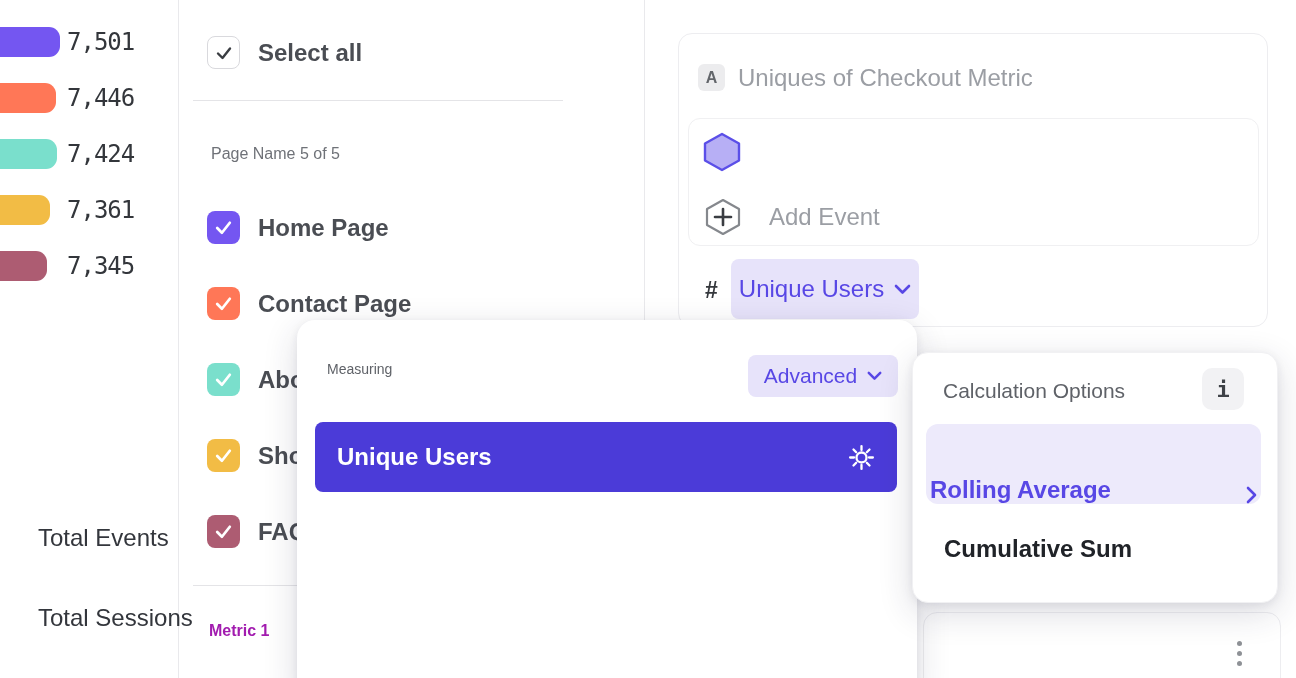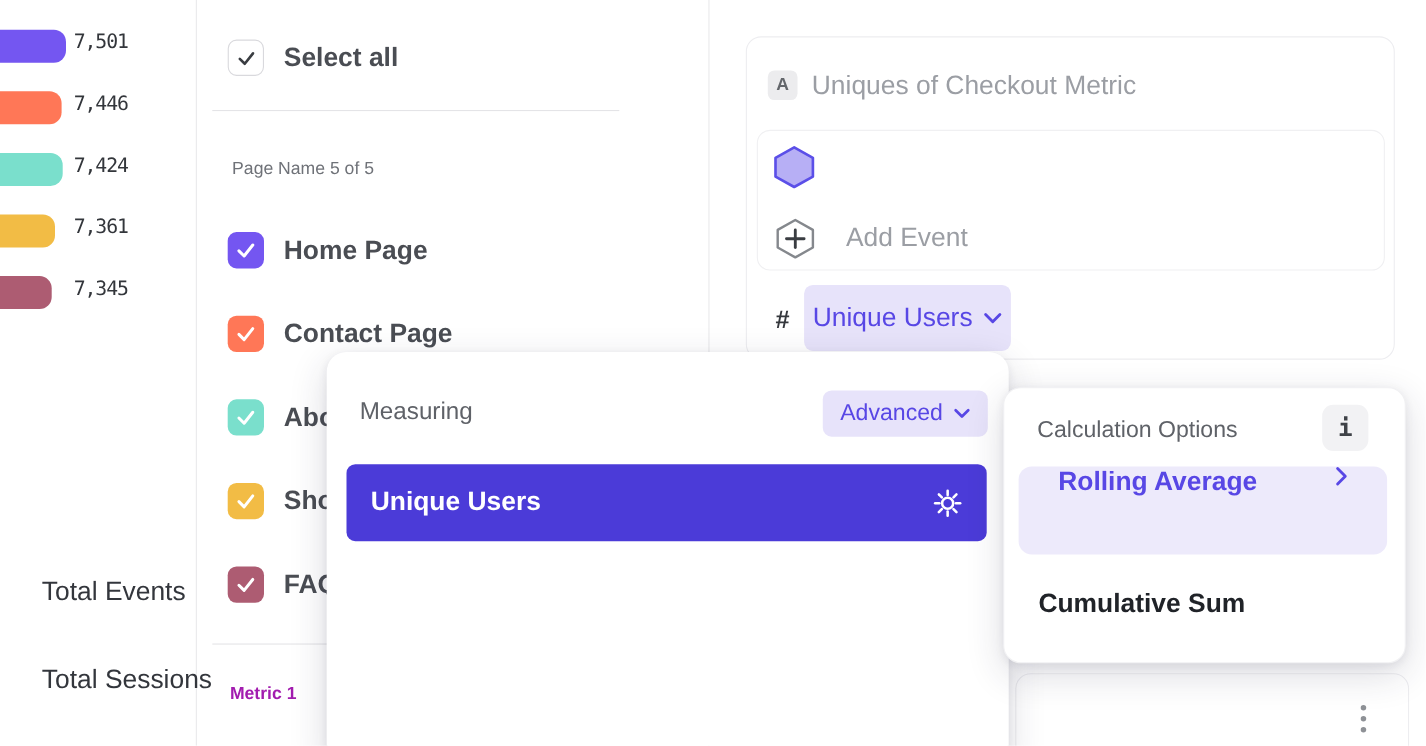--- a/index.html
+++ b/index.html
@@ -4,21 +4,21 @@
 <style>
   * { margin:0; padding:0; box-sizing:border-box; }
   html,body { width:1296px; height:678px; overflow:hidden; background:#fff;
     font-family:"Liberation Sans", sans-serif; }
   .page { position:relative; width:1296px; height:678px; background:#fff; }
 
   
   .legend-row { position:absolute; left:0; height:30px; }
   .legend-bar { position:absolute; left:-12px; top:0; height:30px; border-radius:11px; }
   .legend-val { position:absolute; left:67px; top:1px; font-family:"DejaVu Sans Mono", monospace;
-    font-size:18px; color:#33363B; letter-spacing:-1px; }
+    font-size:24px; color:#33363B; letter-spacing:-1px; }
 
   
   .vdiv { position:absolute; top:0; bottom:0; width:1px; background:#E9E9EC; }
 
   
   .hdiv { position:absolute; height:1px; background:#E4E4E7; }
   .checkbox { position:absolute; width:33px; height:33px; border-radius:8px;
     display:flex; align-items:center; justify-content:center; cursor:pointer; }
   .checkbox.plain { background:#fff; border:1.5px solid #D9D9DD; }
   .row-label { position:absolute; font-size:24px; font-weight:600; color:#4A4D53; }
@@ -44,21 +44,21 @@
     padding:0 22px; cursor:pointer; }
   .menu-row-selected span { color:#fff; font-size:24px; font-weight:600; }
   .menu-item { position:absolute; font-size:24px; font-weight:500; color:#33363C; cursor:pointer; }
 
   
   .calc-title { position:absolute; font-size:21px; font-weight:500; color:#5F6268; }
   .info-badge { position:absolute; width:42px; height:42px; background:#F2F2F4; border-radius:10px;
     display:flex; align-items:center; justify-content:center; cursor:pointer;
     font-family:"DejaVu Sans Mono", monospace; font-size:22px; font-weight:700; color:#3F4247; }
   .calc-row-hl { position:absolute; background:#EDEAFB; border-radius:12px;
-    display:flex; align-items:flex-start; justify-content:space-between; padding:0 36px; cursor:pointer;gap:16px; }
+    display:flex; align-items:flex-end; justify-content:space-between; padding:0 4px; cursor:pointer;gap:16px; }
   .calc-row-hl span { color:#5847E5; font-size:24px; font-weight:600; }
 
   
   .kebab { position:absolute; display:flex; flex-direction:column; gap:5px; cursor:pointer; }
   .kebab i { width:5px; height:5px; border-radius:50%; background:#8E9196; }
 
   svg { display:block; }
 </style>
 </head>
 <body>
@@ -180,21 +180,21 @@
 
   <div class="card" style="left:923px; top:612px; width:358px; height:90px;">
     <div class="kebab" style="right:38px; top:28px;">
       <i></i>
         <i></i>
         <i></i>
     </div>
   </div>
 
   <div class="popup" style="left:297px; top:320px; width:620px; height:380px; z-index:5;">
-    <div style="position:absolute; left:30px; top:41px; font-size:22px; font-weight:500; color:#5F6268;">Measuring</div>
+    <div style="position:absolute; left:30px; top:41px; font-size:14px; font-weight:500; color:#5F6268;">Measuring</div>
     <div class="pill" style="left:451px; top:35px; width:150px; height:42px;">
       <span style="font-size:21px;">Advanced</span>
       <svg width="15" height="10" viewBox="0 0 17 11">
         <polyline points="2,2 8.5,8.5 15,2" fill="none" stroke="#5847E5" stroke-width="2.8" stroke-linecap="round" stroke-linejoin="round"></polyline>
       </svg>
     </div>
 
     <div class="menu-row-selected" style="left:18px; top:102px; width:582px; height:70px;">
       <span>Unique Users</span>
       <svg width="27" height="27" viewBox="0 0 28 28">

